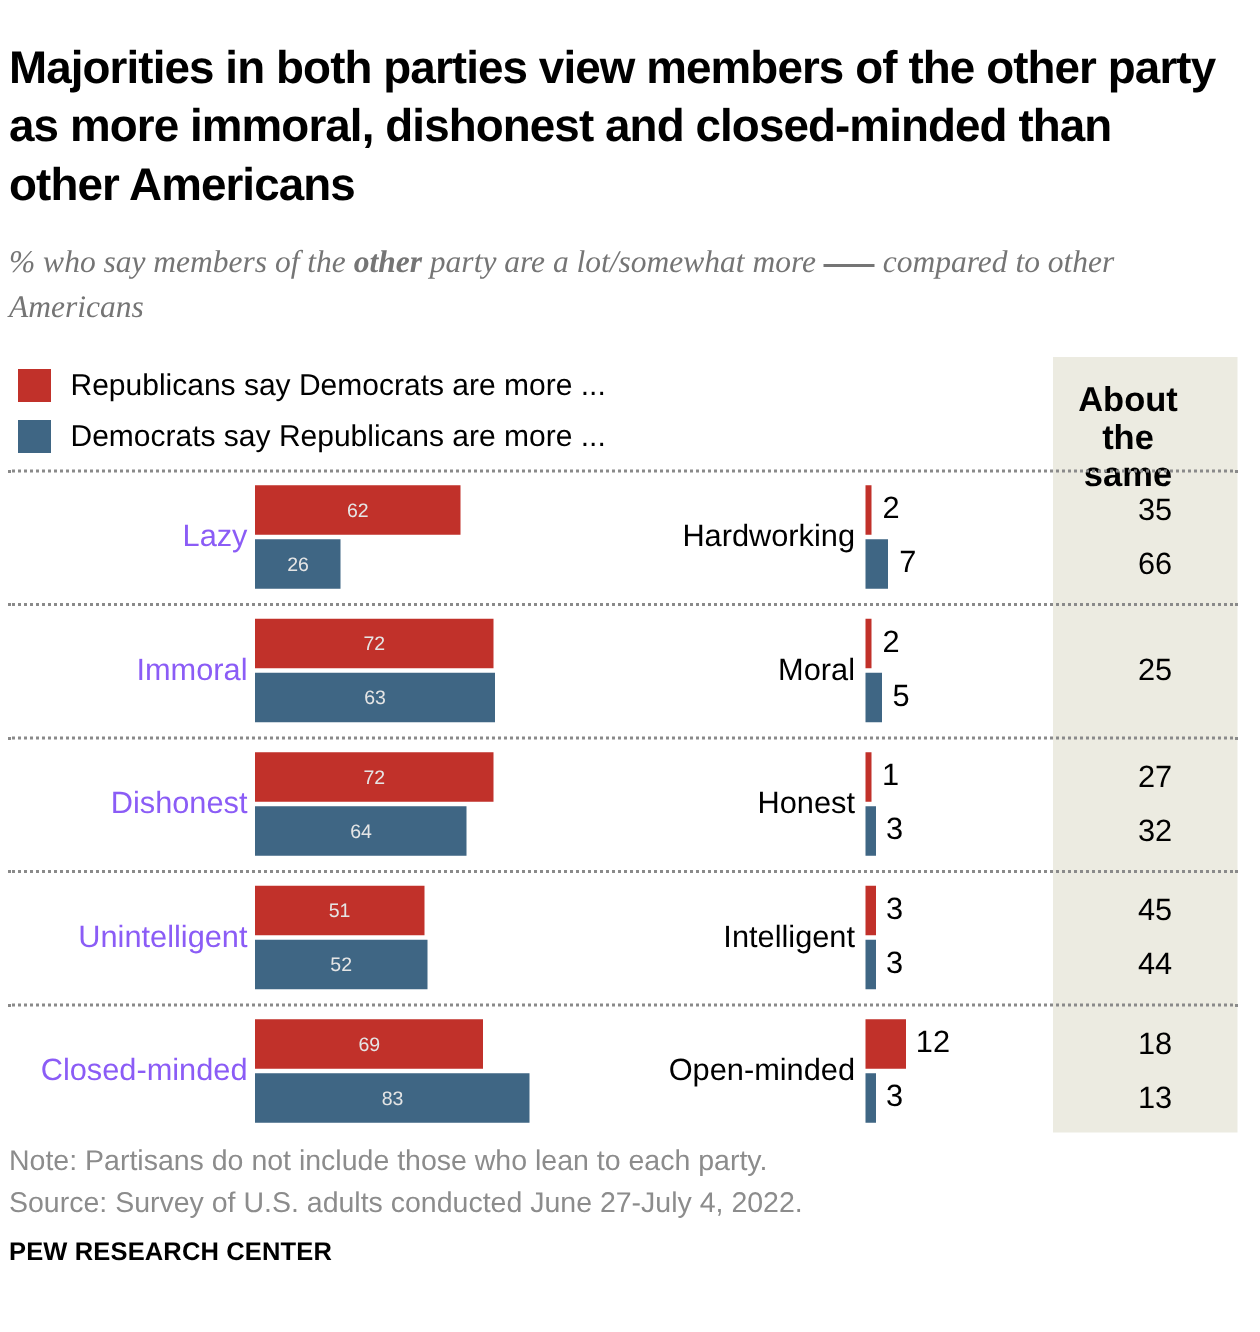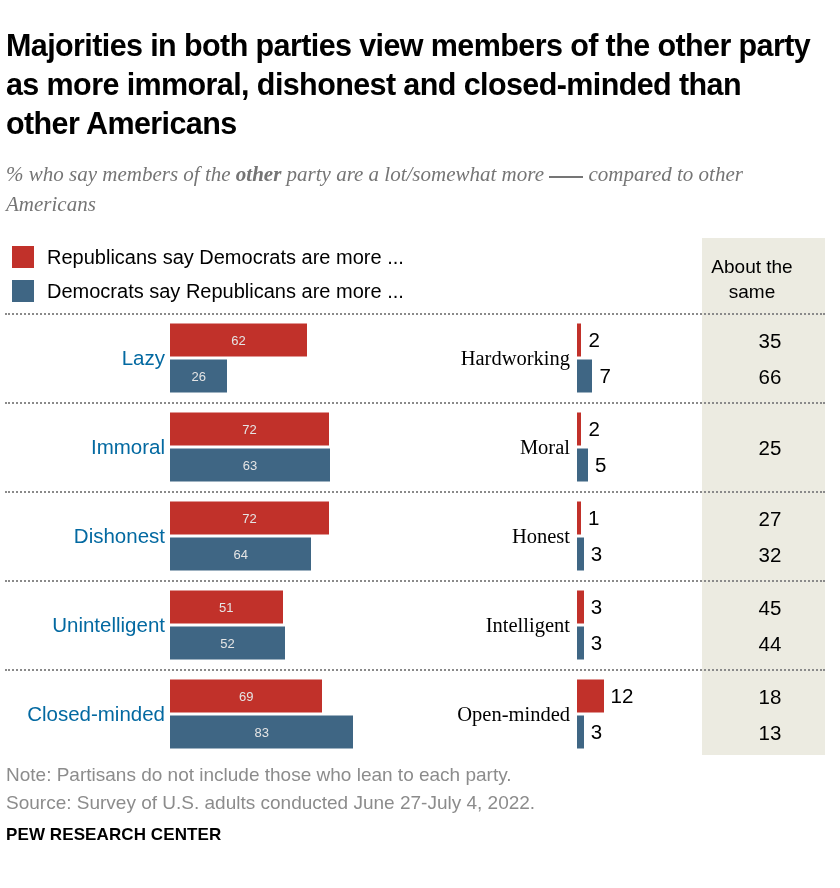--- a/index.html
+++ b/index.html
@@ -49,22 +49,22 @@
   #same-col {
     position:absolute;
     left:702px; top:238px;
     width:123px; height:517px;
     background:#ecebe1;
   }
   #same-head {
     position:absolute;
     left:702px; top:254px; width:100px;
     text-align:center;
-    font-weight:normal;
-    font-size:19px;
+    font-weight:bold;
+    font-size:23px;
     line-height:25px;
     color:#000000;
   }
 
   
   #legend { position:absolute; left:12px; top:240px; }
   .legend-row {
     display:flex; align-items:center;
     height:34px;
   }
@@ -94,34 +94,33 @@
   }
 
   
   .neg-label {
     position:absolute;
     left:0; width:165px;
     top:50%;
     transform:translateY(-50%);
     text-align:right;
     font-size:20.5px;
-    color:#0369a1;
+    color:#8b5cf6;
     white-space:nowrap;
   }
   
   .pos-label {
     position:absolute;
     left:280px; width:290px;
     top:50%;
     transform:translateY(-50%);
     text-align:right;
     font-size:20.5px;
     color:#000000;
     white-space:nowrap;
-    font-family:Liberation Serif, serif;
   }
 
   
   .bars {
     position:absolute;
     top:50%;
     transform:translateY(-50%);
   }
   .bars.neg { left:170px; }
   .bars.pos { left:577px; }

